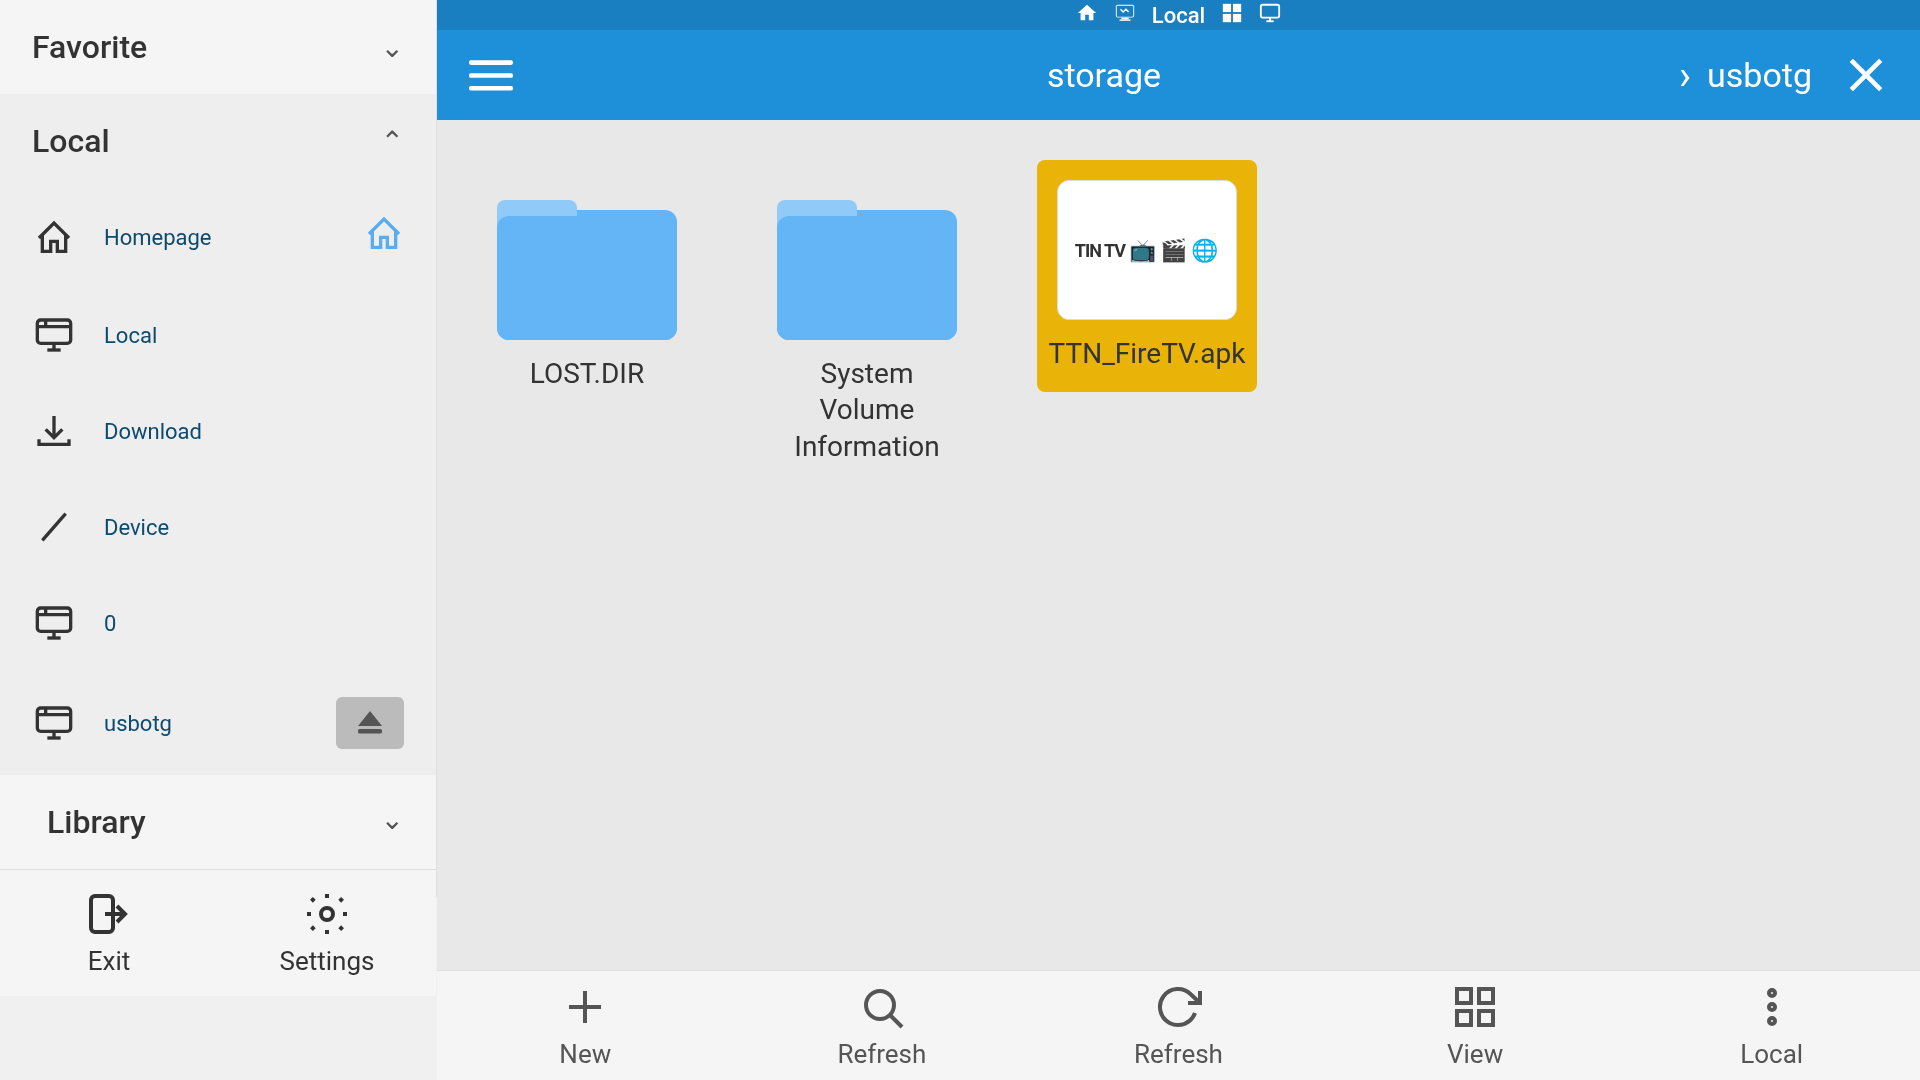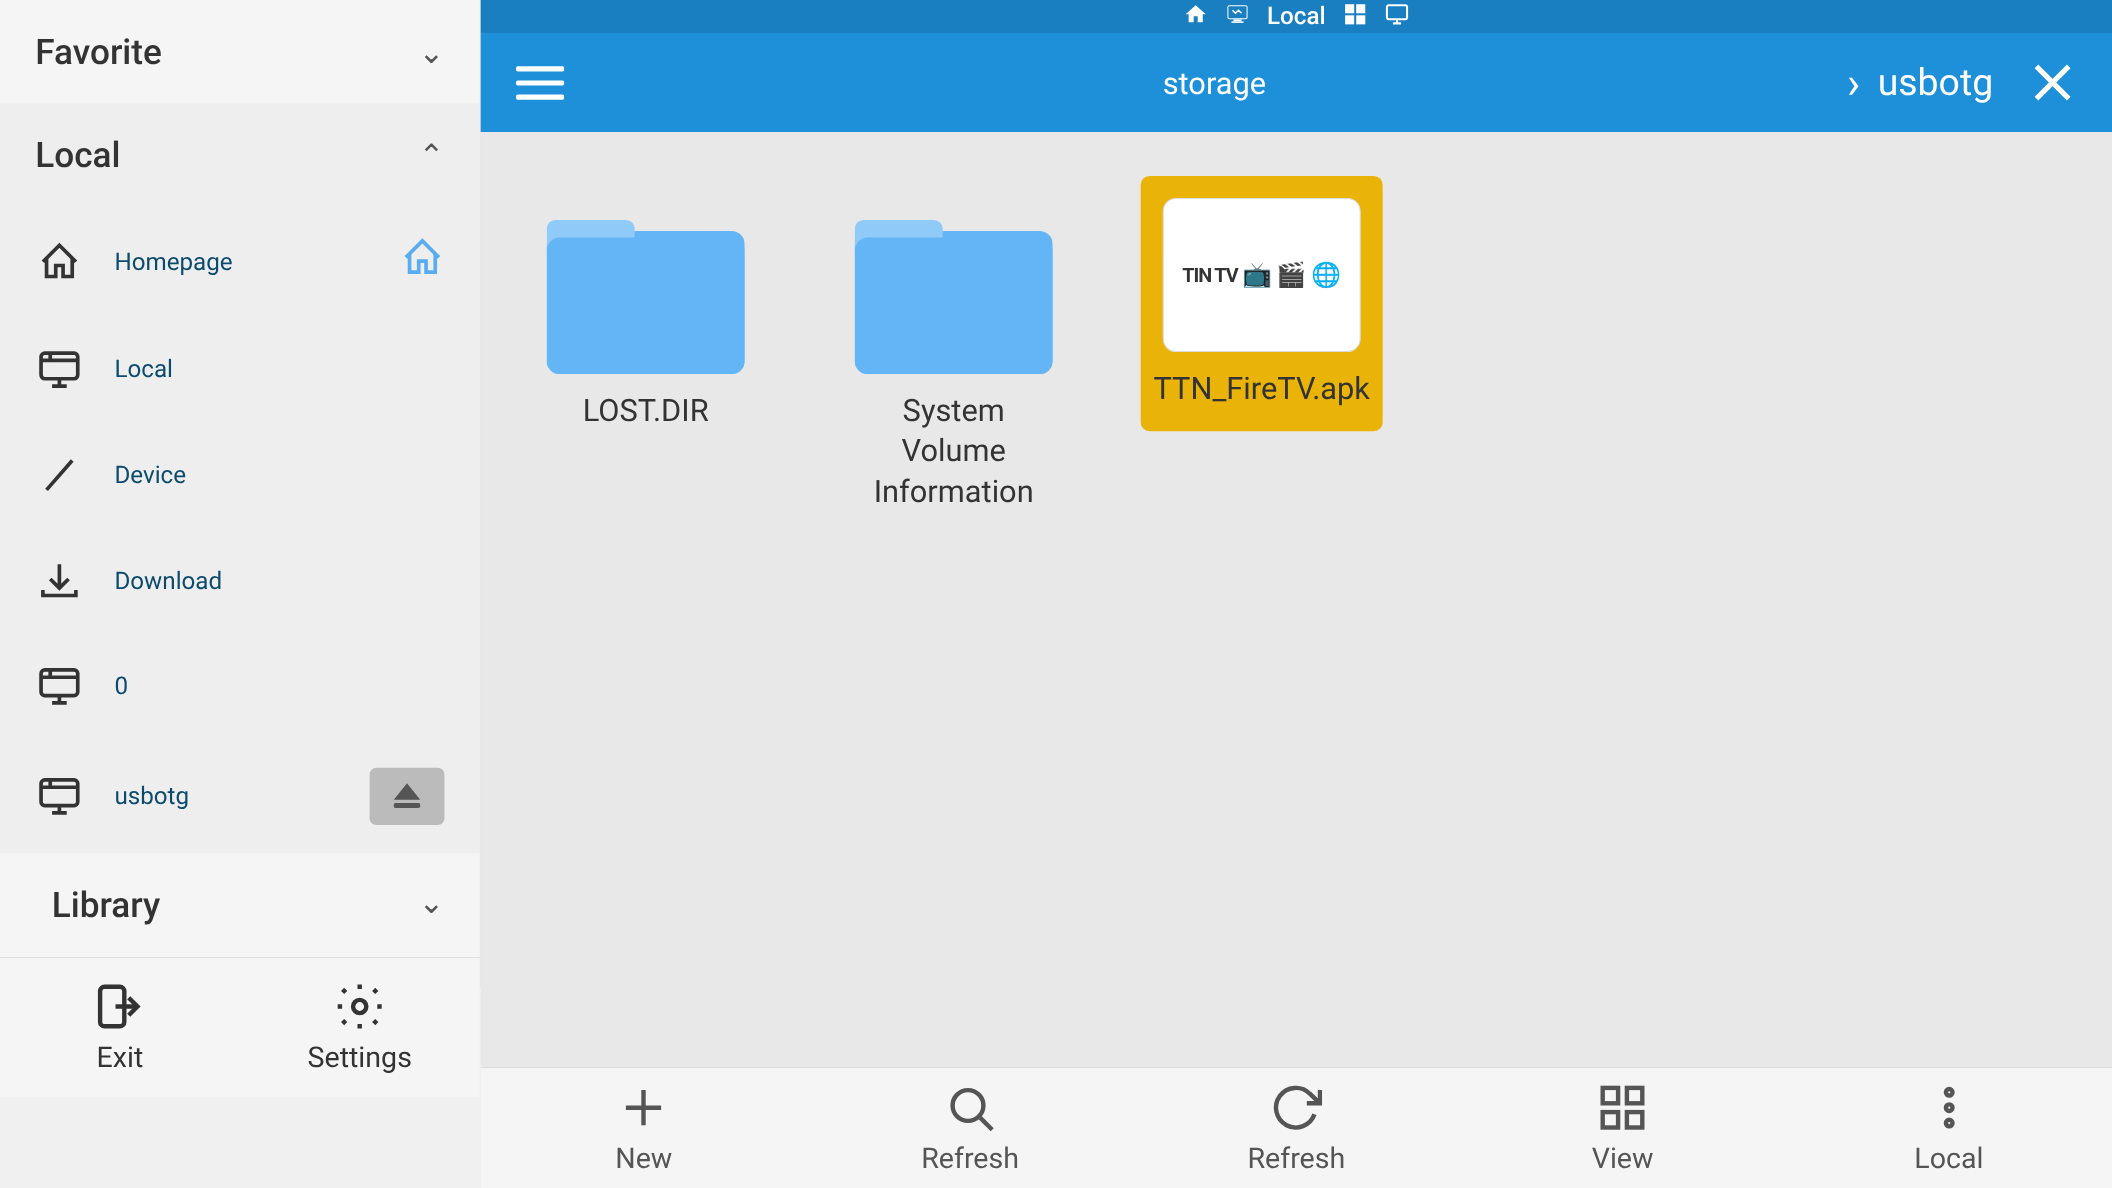--- a/index.html
+++ b/index.html
@@ -154,21 +154,21 @@
 
     .topbar-menu-icon svg {
       width: 44px;
       height: 44px;
       fill: white;
     }
 
     .topbar-path {
       flex: 1;
       text-align: center;
-      font-size: 28px;
+      font-size: 34px;
       color: white;
       font-weight: 400;
     }
 
     .topbar-separator {
       color: white;
       font-size: 40px;
       margin: 0 16px;
     }
 
@@ -392,34 +392,34 @@
           <line x1="2" y1="7" x2="22" y2="7"></line>
           <line x1="7" y1="3" x2="7" y2="7"></line>
         </svg>
       </div>
       <span class="item-label">Local</span>
     </div>
 
     <div class="sidebar-nav-item">
       <div class="item-icon">
         <svg viewBox="0 0 24 24" fill="none" stroke="#333" stroke-width="2">
-          <line x1="5" y1="20" x2="19" y2="4"></line>
-        </svg>
-      </div>
-      <span class="item-label">Device</span>
+          <path d="M12 3v12M7 11l5 5 5-5"></path>
+          <path d="M3 17v3h18v-3"></path>
+        </svg>
+      </div>
+      <span class="item-label">Download</span>
     </div>
 
     <div class="sidebar-nav-item">
       <div class="item-icon">
         <svg viewBox="0 0 24 24" fill="none" stroke="#333" stroke-width="2">
-          <path d="M12 3v12M7 11l5 5 5-5"></path>
-          <path d="M3 17v3h18v-3"></path>
-        </svg>
-      </div>
-      <span class="item-label">Download</span>
+          <line x1="5" y1="20" x2="19" y2="4"></line>
+        </svg>
+      </div>
+      <span class="item-label">Device</span>
     </div>
 
     <div class="sidebar-nav-item">
       <div class="item-icon">
         <svg viewBox="0 0 24 24" fill="none" stroke="#333" stroke-width="2">
           <rect x="2" y="3" width="20" height="14" rx="2"></rect>
           <line x1="8" y1="21" x2="16" y2="21"></line>
           <line x1="12" y1="17" x2="12" y2="21"></line>
           <line x1="2" y1="7" x2="22" y2="7"></line>
           <line x1="7" y1="3" x2="7" y2="7"></line>

